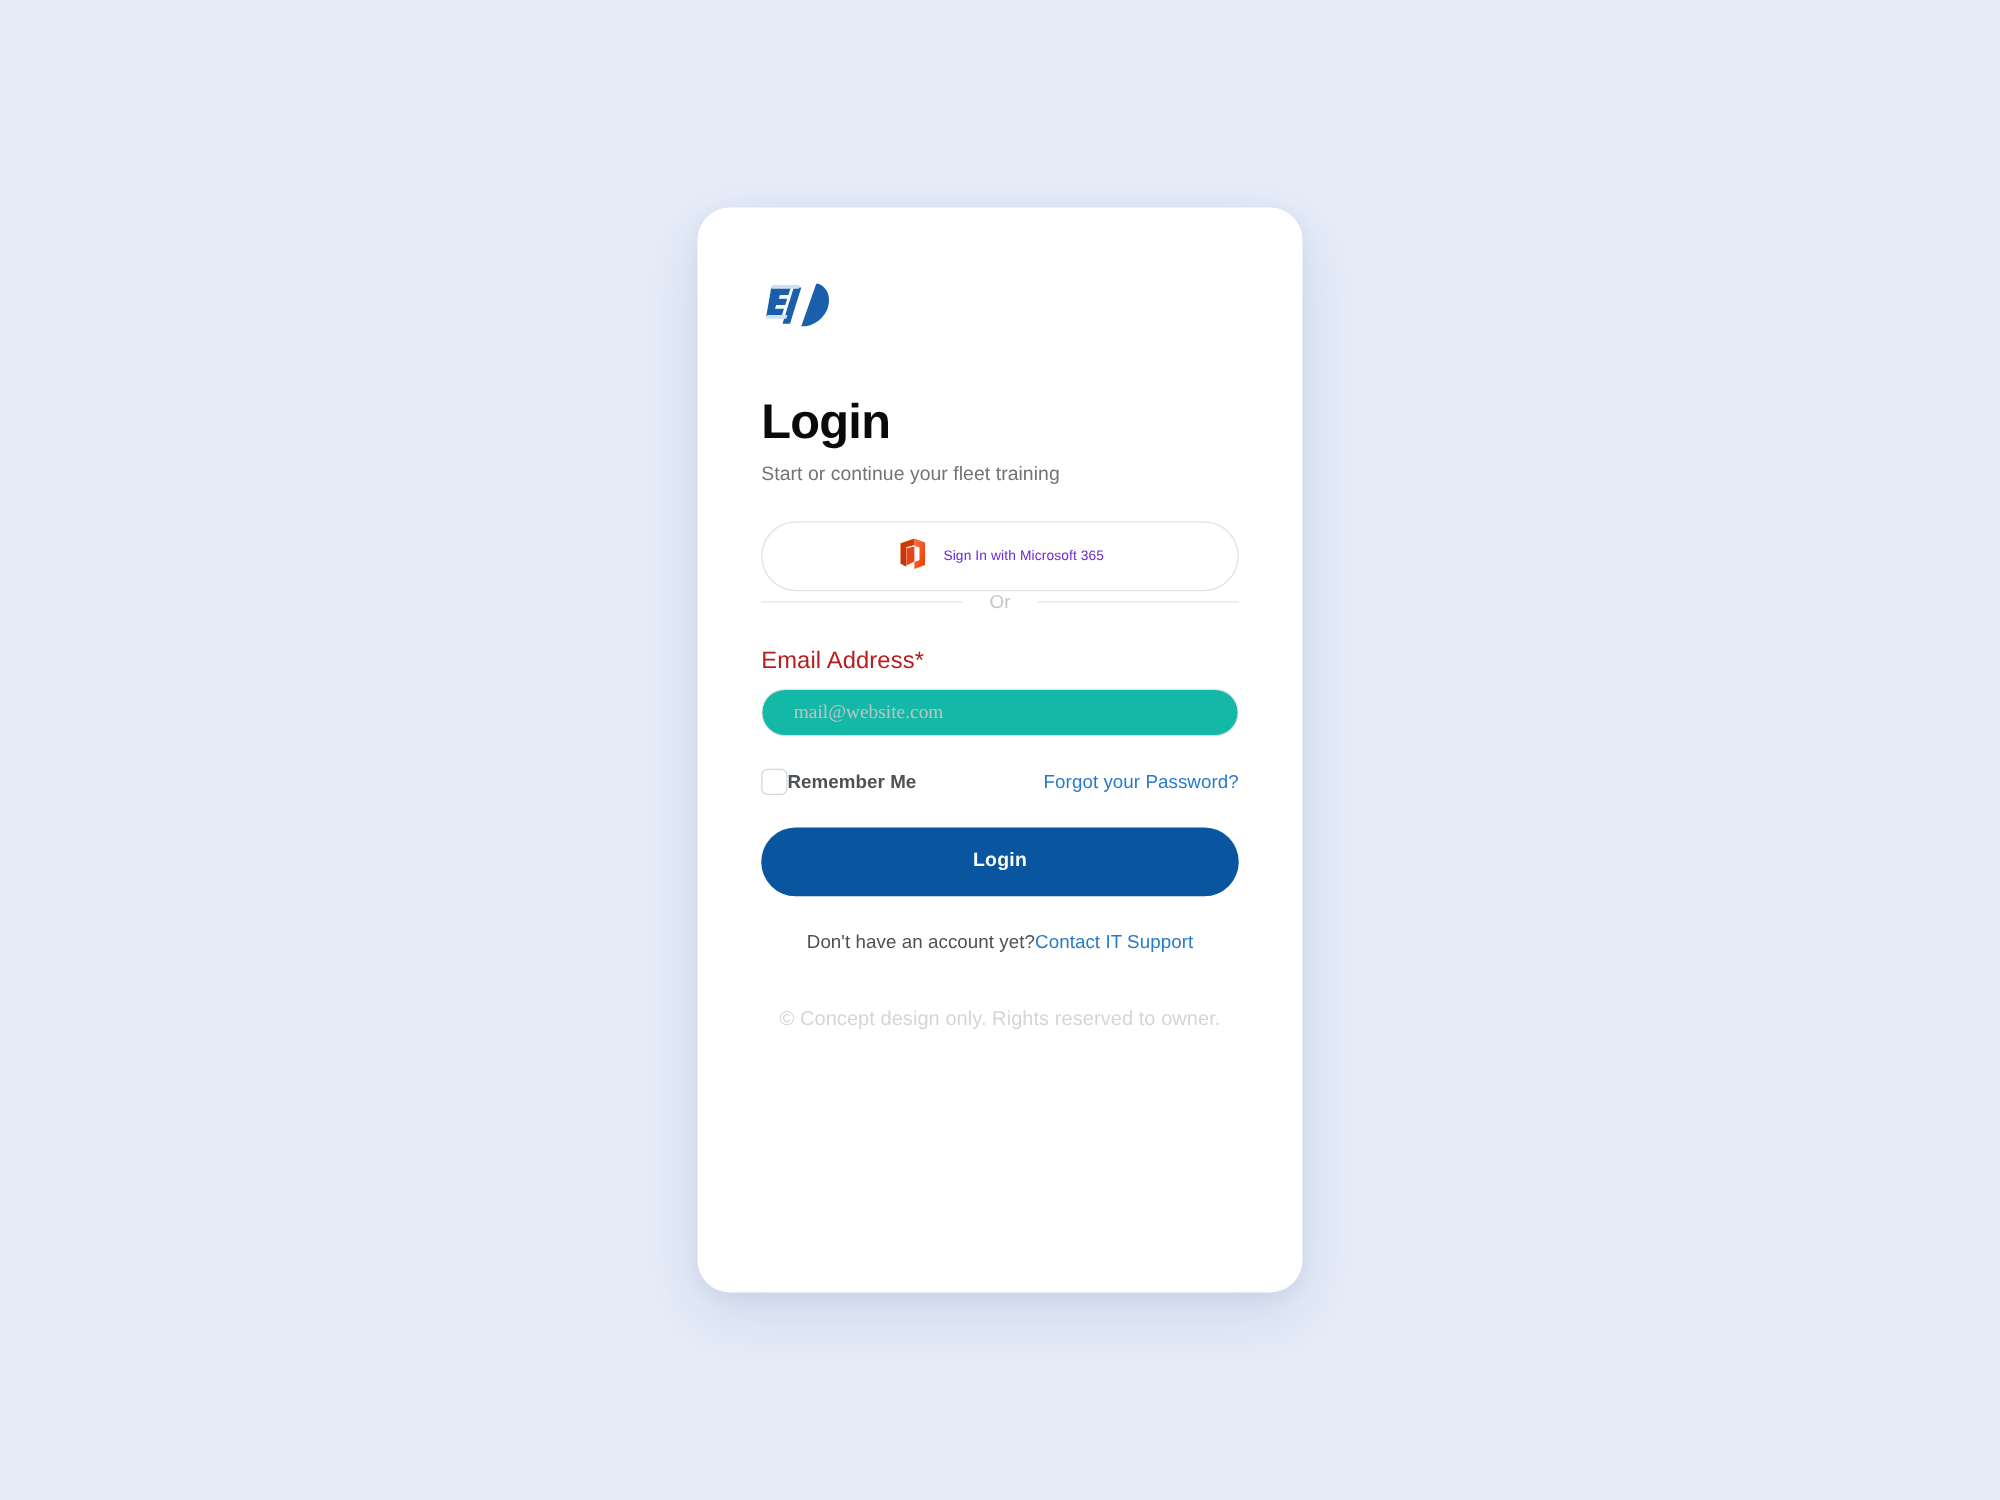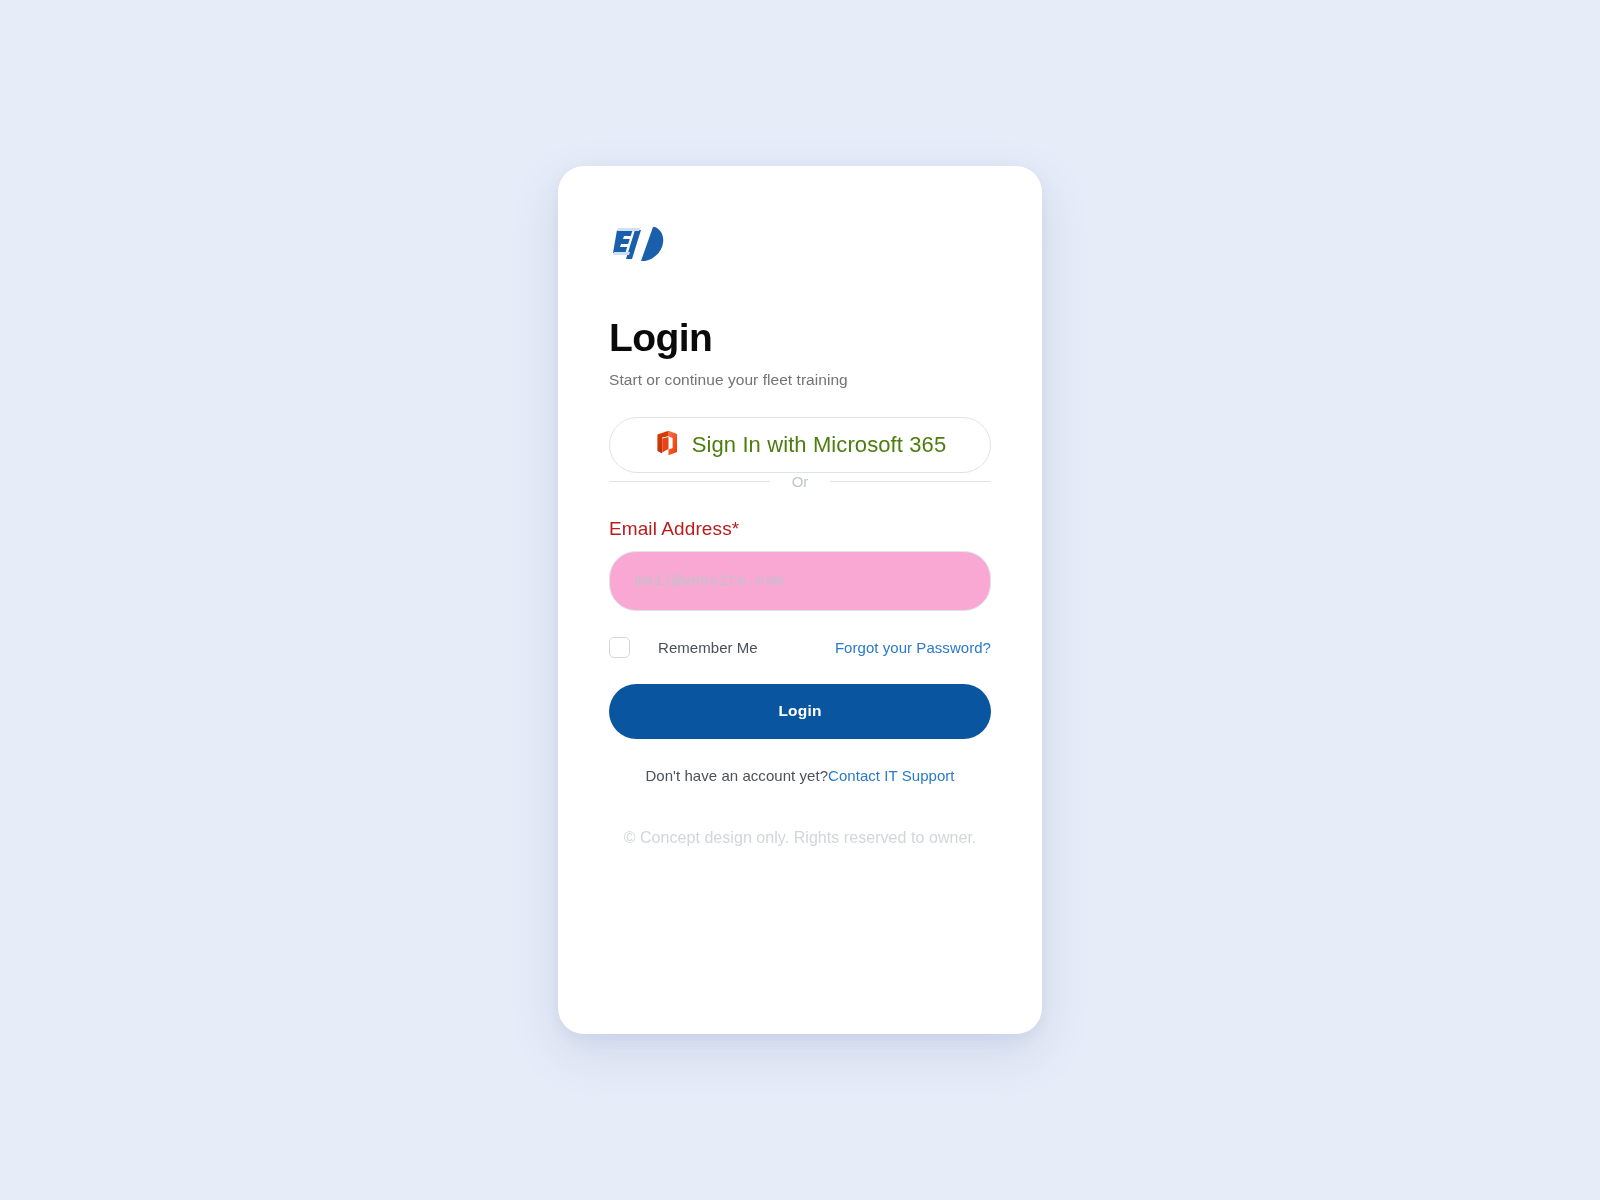--- a/index.html
+++ b/index.html
@@ -64,22 +64,22 @@
     border-radius: 28px;
     background: #ffffff;
     display: flex;
     align-items: center;
     justify-content: center;
     gap: 14px;
     cursor: pointer;
     font-family: inherit;
   }
   .sso-label {
-    font-size: 22px;
-    color: #4d7c0f;
+    font-size: 11px;
+    color: #6d28d9;
     letter-spacing: 0.1px;
   }
 
   
   .divider {
     display: flex;
     align-items: center;
     gap: 22px;
   }
   .divider-line {
@@ -96,44 +96,45 @@
   .field { margin-top: 28px; }
   .field-label {
     display: block;
     font-size: 19px;
     color: #b91c1c;
     margin-bottom: 11px;
     letter-spacing: 0.1px;
   }
   .field-input {
     width: 100%;
-    height: 60px;
+    height: 38px;
     border: 1px solid #e1e4e7;
     border-radius: 27px;
     padding: 0 25px;
     font-size: 15.5px;
-    font-family: Liberation Mono, monospace;
+    font-family: Liberation Serif, serif;
     color: #2b2f33;
-    background: #f9a8d4;
+    background: #14b8a6;
     outline: none;
   }
   .field-input::placeholder { color: #bfc3c8; }
 
   
   .options-row {
     margin-top: 26px;
     display: flex;
     align-items: center;
     justify-content: space-between;
   }
   .remember-wrap {
     display: flex;
     align-items: center;
-    gap: 28px;
-    cursor: pointer;
+    gap: 0;
+    cursor: pointer;
+    font-weight: bold;
   }
   .checkbox {
     width: 21px;
     height: 21px;
     border: 1.5px solid #d3d7db;
     border-radius: 5px;
     background: #fff;
     flex-shrink: 0;
   }
   .remember-label {

